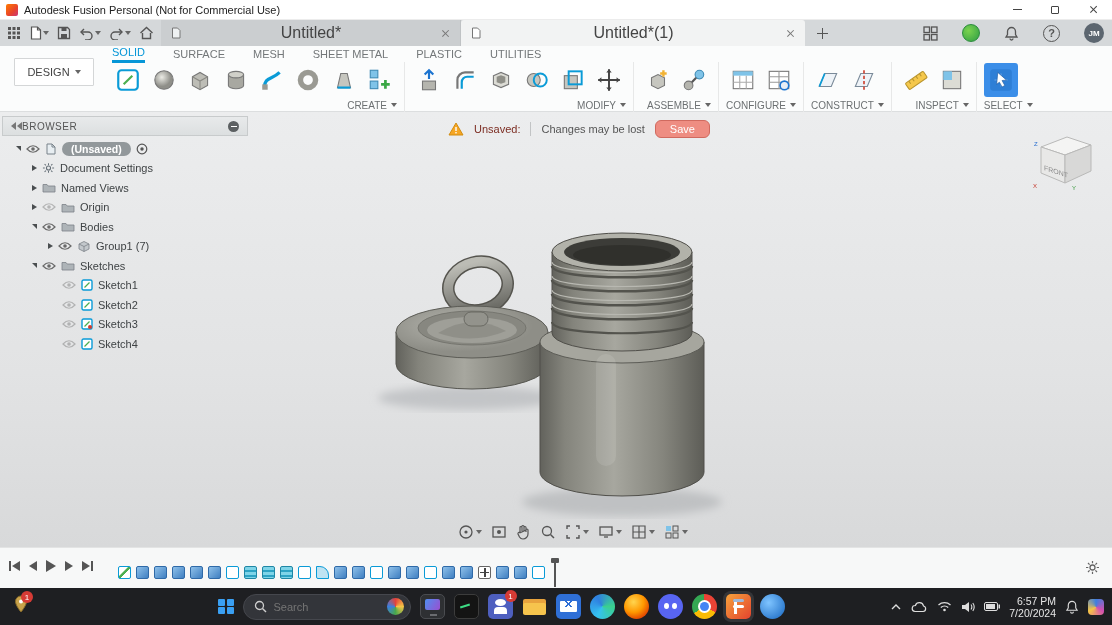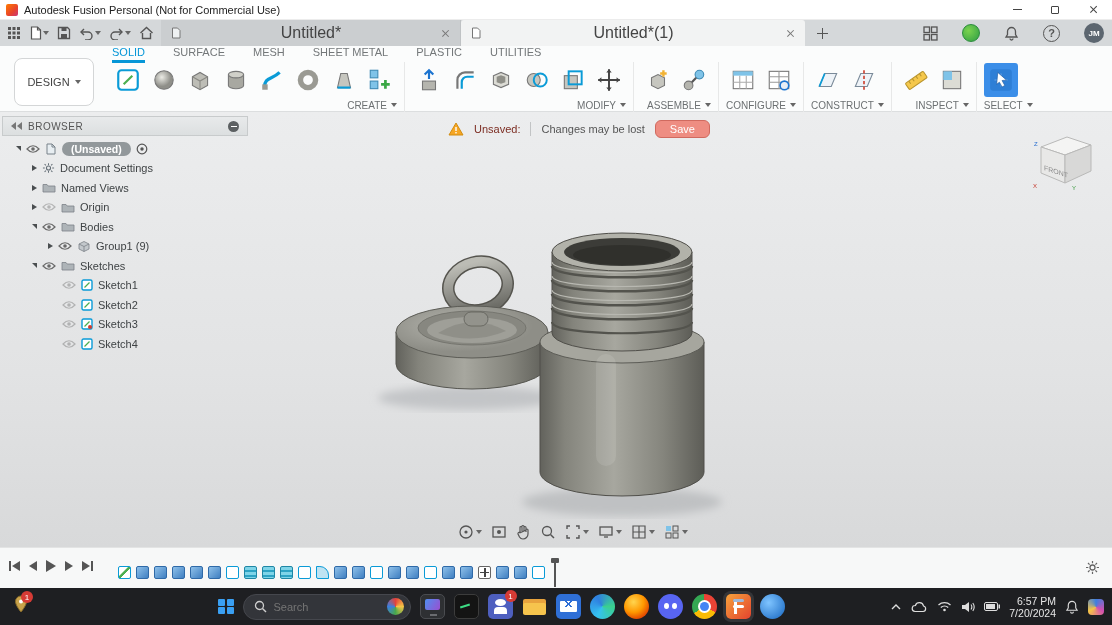--- a/index.html
+++ b/index.html
@@ -35,24 +35,24 @@
 .plus::before,.plus::after{content:"";position:absolute;background:#555}
 .plus::before{left:5px;top:0;width:1.5px;height:11px}.plus::after{top:5px;left:0;height:1.5px;width:11px}
 .tb-right{margin-left:auto;display:flex;align-items:center;gap:24px;padding-right:8px}
 .avatar-green{width:18px;height:18px;border-radius:50%;background:radial-gradient(circle at 35% 35%,#7bd34f,#2f9e44);border:1px solid #2a8c3c}
 .help-circle{width:17px;height:17px;border-radius:50%;border:1.5px solid #555;display:flex;align-items:center;justify-content:center;color:#555;font-weight:bold;font-size:11px}
 .help-circle::after{content:"?"}
 .avatar-jm{width:20px;height:20px;border-radius:50%;background:#5c6670;color:#fff;font-size:8px;font-weight:bold;display:flex;align-items:center;justify-content:center}
 
 
 .ribbon{position:absolute;top:46px;left:0;right:0;height:66px;background:#fbfcfc;border-bottom:1px solid #dcdedf}
-.ribbon-tabs{position:absolute;top:0;left:112px;display:flex;gap:28px;height:17px;align-items:flex-start}
+.ribbon-tabs{position:absolute;top:0;left:112px;display:flex;gap:28px;height:17px;align-items:center}
 .rtab{font-size:11px;color:#737779;padding-bottom:2px}
 .rtab.active{color:#0696d7;border-bottom:3px solid #0696d7}
-.design-btn{position:absolute;left:14px;top:12px;width:80px;height:48px;background:#fff;border:1px solid #d4d6d7;border-radius:8px;display:flex;align-items:center;justify-content:center;gap:5px;color:#444;font-size:11px}
+.design-btn{position:absolute;left:14px;top:12px;width:80px;height:28px;background:#fff;border:1px solid #d4d6d7;border-radius:1px;display:flex;align-items:center;justify-content:center;gap:5px;color:#444;font-size:11px}
 .groups{position:absolute;left:104px;top:16px;right:0;height:50px;display:flex}
 .tgroup{display:flex;flex-direction:column;padding:0 7px;border-right:1px solid #e7e8e8}
 .tgroup:last-child{border-right:none}
 .ticons{flex:1;display:flex;align-items:center;gap:2px}
 .tool{width:34px;height:34px;display:flex;align-items:center;justify-content:center;border-radius:3px}
 .tool.selected{background:#3b8ee8}
 .tlabel{height:14px;display:flex;align-items:center;justify-content:flex-end;gap:4px;font-size:10px;color:#6c7072}
 
 
 .viewport{position:absolute;top:112px;left:0;right:0;height:435px;background:linear-gradient(#ecedee 0%,#e2e3e4 60%,#d8d9da 100%)}
@@ -60,21 +60,21 @@
 
 
 .warnbar{position:absolute;top:6px;left:448px;height:22px;display:flex;align-items:center;gap:10px}
 .warn-title{font-weight:normal;color:#7c2d22}
 .warn-msg{color:#555}
 .warn-sep{width:1px;height:14px;background:#c2c4c5}
 .save-btn{background:#ee8d82;border:1px solid #d06a5f;color:#fff;font-size:11px;padding:2px 14px;border-radius:6px}
 
 
 .browser{position:absolute;left:2px;top:4px;width:246px}
-.panel-header{height:20px;background:linear-gradient(#e8eaeb,#dcdfe0);border:1px solid #c8cbcc;display:flex;align-items:center;padding:0 8px;gap:6px}
+.panel-header{height:20px;background:linear-gradient(#e8eaeb,#dcdfe0);border:1px solid #c8cbcc;display:flex;align-items:center;padding:0 8px;}
 .panel-title{flex:1;font-size:10px;letter-spacing:.5px;color:#555}
 .collapse-arrows{display:flex;gap:1px}
 .larrow{width:0;height:0;border-top:4px solid transparent;border-bottom:4px solid transparent;border-right:5px solid #777}
 .minus-circle{width:11px;height:11px;border-radius:50%;background:#5c6062;position:relative}
 .minus-circle::after{content:"";position:absolute;left:2.5px;top:5px;width:6px;height:1.4px;background:#fff}
 .tree{padding-top:3px}
 .trow{height:19.5px;display:flex;align-items:center;gap:5px;color:#3f4345;font-size:11px}
 .sp9{width:9px;flex:0 0 9px}
 .exp{width:0;height:0;border-top:3.5px solid transparent;border-bottom:3.5px solid transparent;border-left:5px solid #4a4e50;flex:0 0 auto}
 .exp.open{border-left:5px solid transparent;border-right:none;border-top:5px solid #4a4e50;border-bottom:none;width:0}
@@ -635,21 +635,21 @@
       <div class="trow pl3">
         <span class="exp"></span>
         <svg class="licon eye" width="14" height="10" viewBox="0 0 14 10">
               <path d="M1 5Q7 -1.5 13 5 7 11.5 1 5Z" fill="none" stroke="#555" stroke-width="1.2"></path>
               <circle cx="7" cy="5" r="1.8" fill="#555"></circle>
             </svg>
         <svg class="licon" width="14" height="12" viewBox="0 0 14 12">
               <path d="M2 4 7 1.5 12 4v5L7 11.5 2 9Z" fill="#c3c8cc" stroke="#7c8288" stroke-width=".8"></path>
               <path d="M2 4l5 2.5L12 4M7 6.5v5" fill="none" stroke="#7c8288" stroke-width=".8"></path>
             </svg>
-        <span>Group1 (9)</span>
+        <span>Group1 (7)</span>
       </div>
       <div class="trow pl2">
         <span class="exp open"></span>
         <svg class="licon eye" width="14" height="10" viewBox="0 0 14 10">
               <path d="M1 5Q7 -1.5 13 5 7 11.5 1 5Z" fill="none" stroke="#555" stroke-width="1.2"></path>
               <circle cx="7" cy="5" r="1.8" fill="#555"></circle>
             </svg>
         <svg class="licon" width="14" height="11" viewBox="0 0 14 11">
               <path d="M1 2.5h4l1.2 1.5H13v6H1Z" fill="#aeb4b8" stroke="#7c8288" stroke-width=".8"></path>
             </svg>

